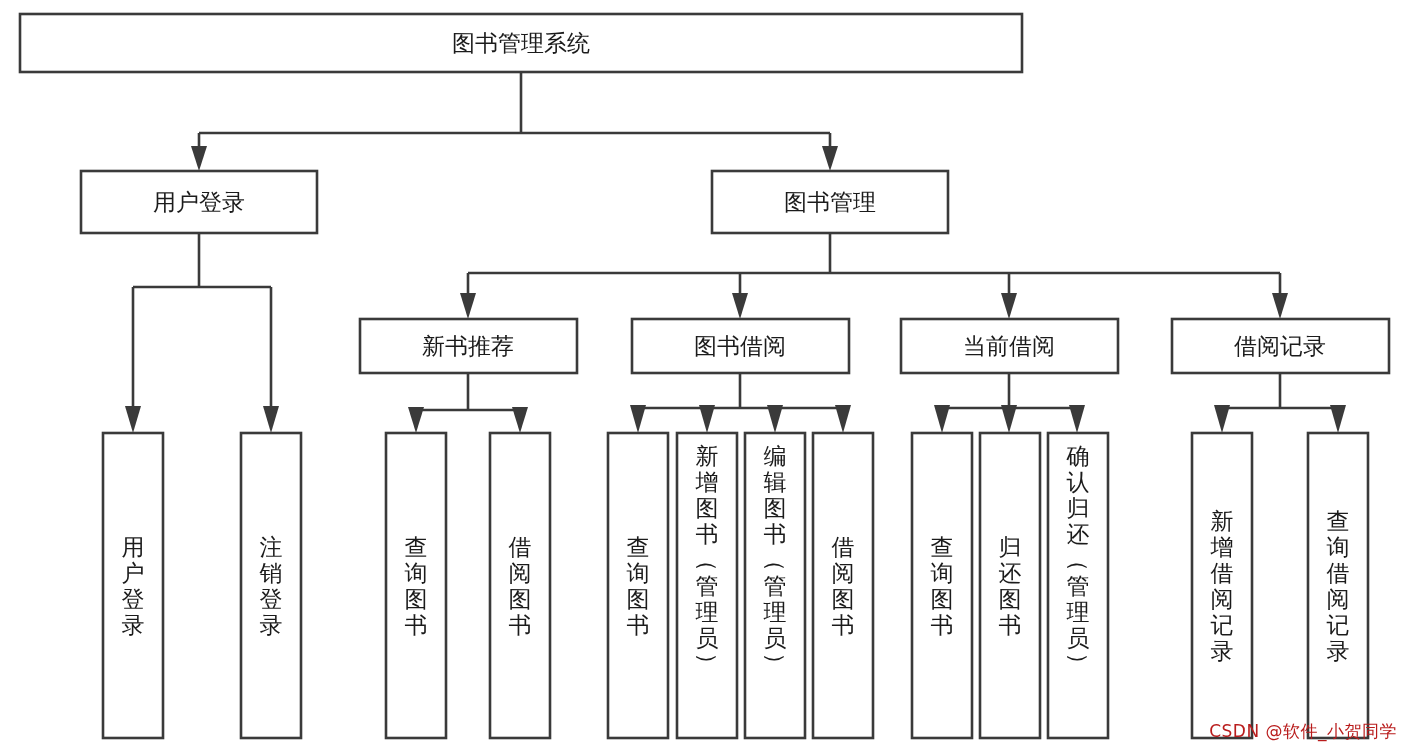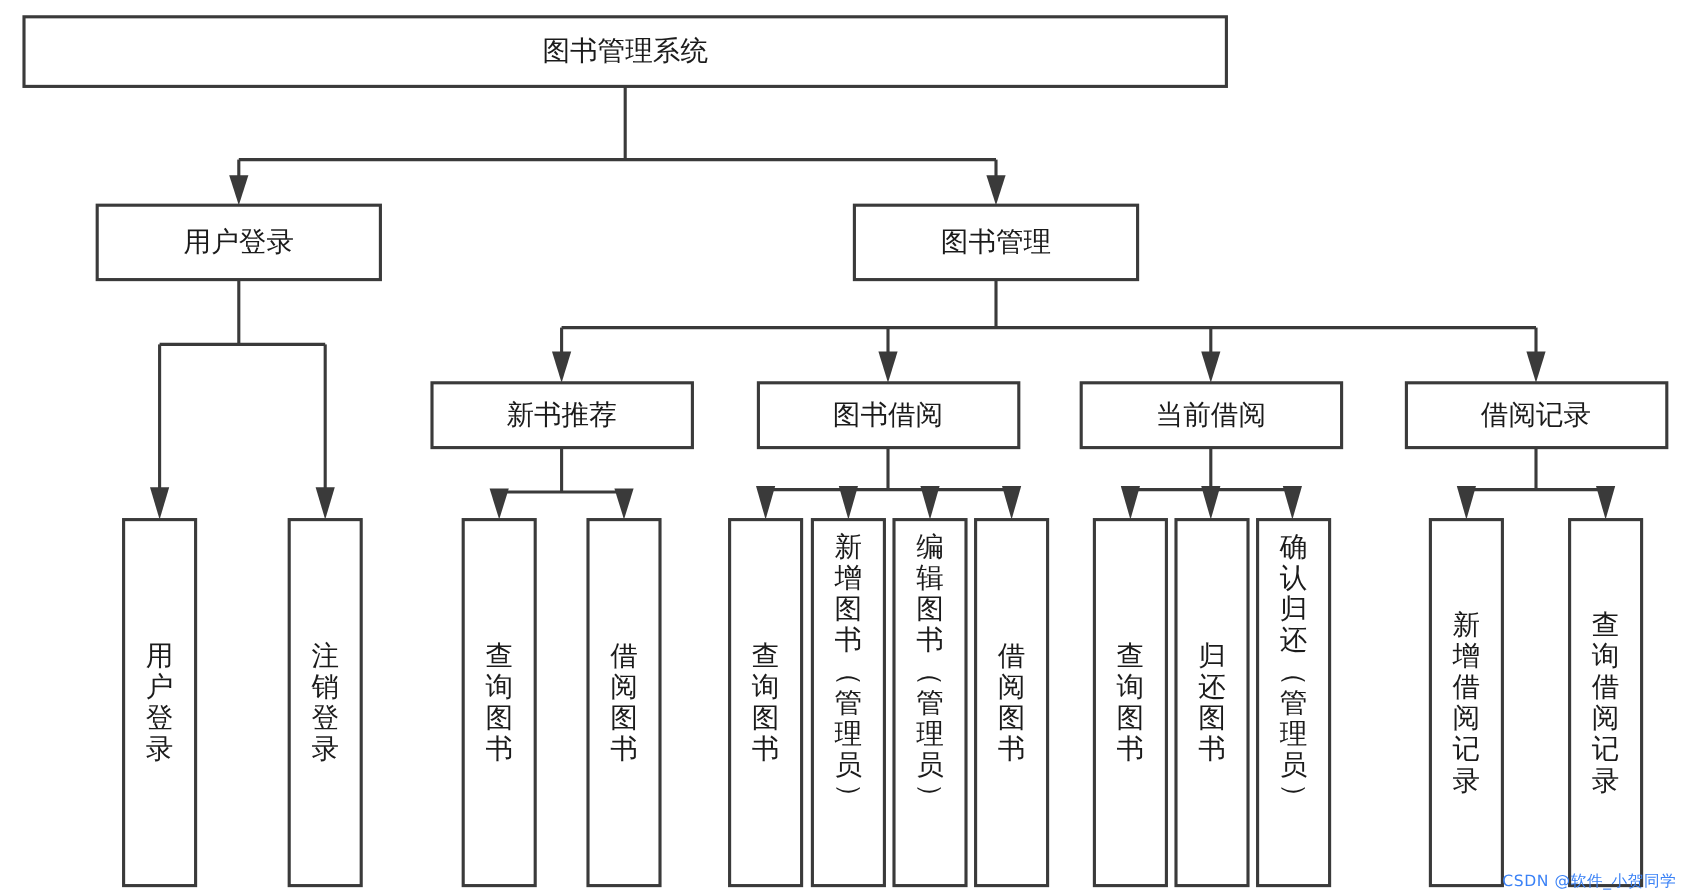--- a/index.html
+++ b/index.html
@@ -68,22 +68,22 @@
     white-space: pre;
   }
   .vchar.paren {
     transform: rotate(90deg);
   }
   .watermark {
     position: absolute;
     right: 8px;
     bottom: 4px;
     font-family: "DejaVu Sans", "Liberation Sans", sans-serif;
-    font-size: 13px;
-    color: #3b82f6;
+    font-size: 17px;
+    color: #b91c1c;
     letter-spacing: 0.5px;
     white-space: nowrap;
     user-select: none;
   }
 </style>
 </head>
 <body>
 
 <div id="diagram-root">
 

